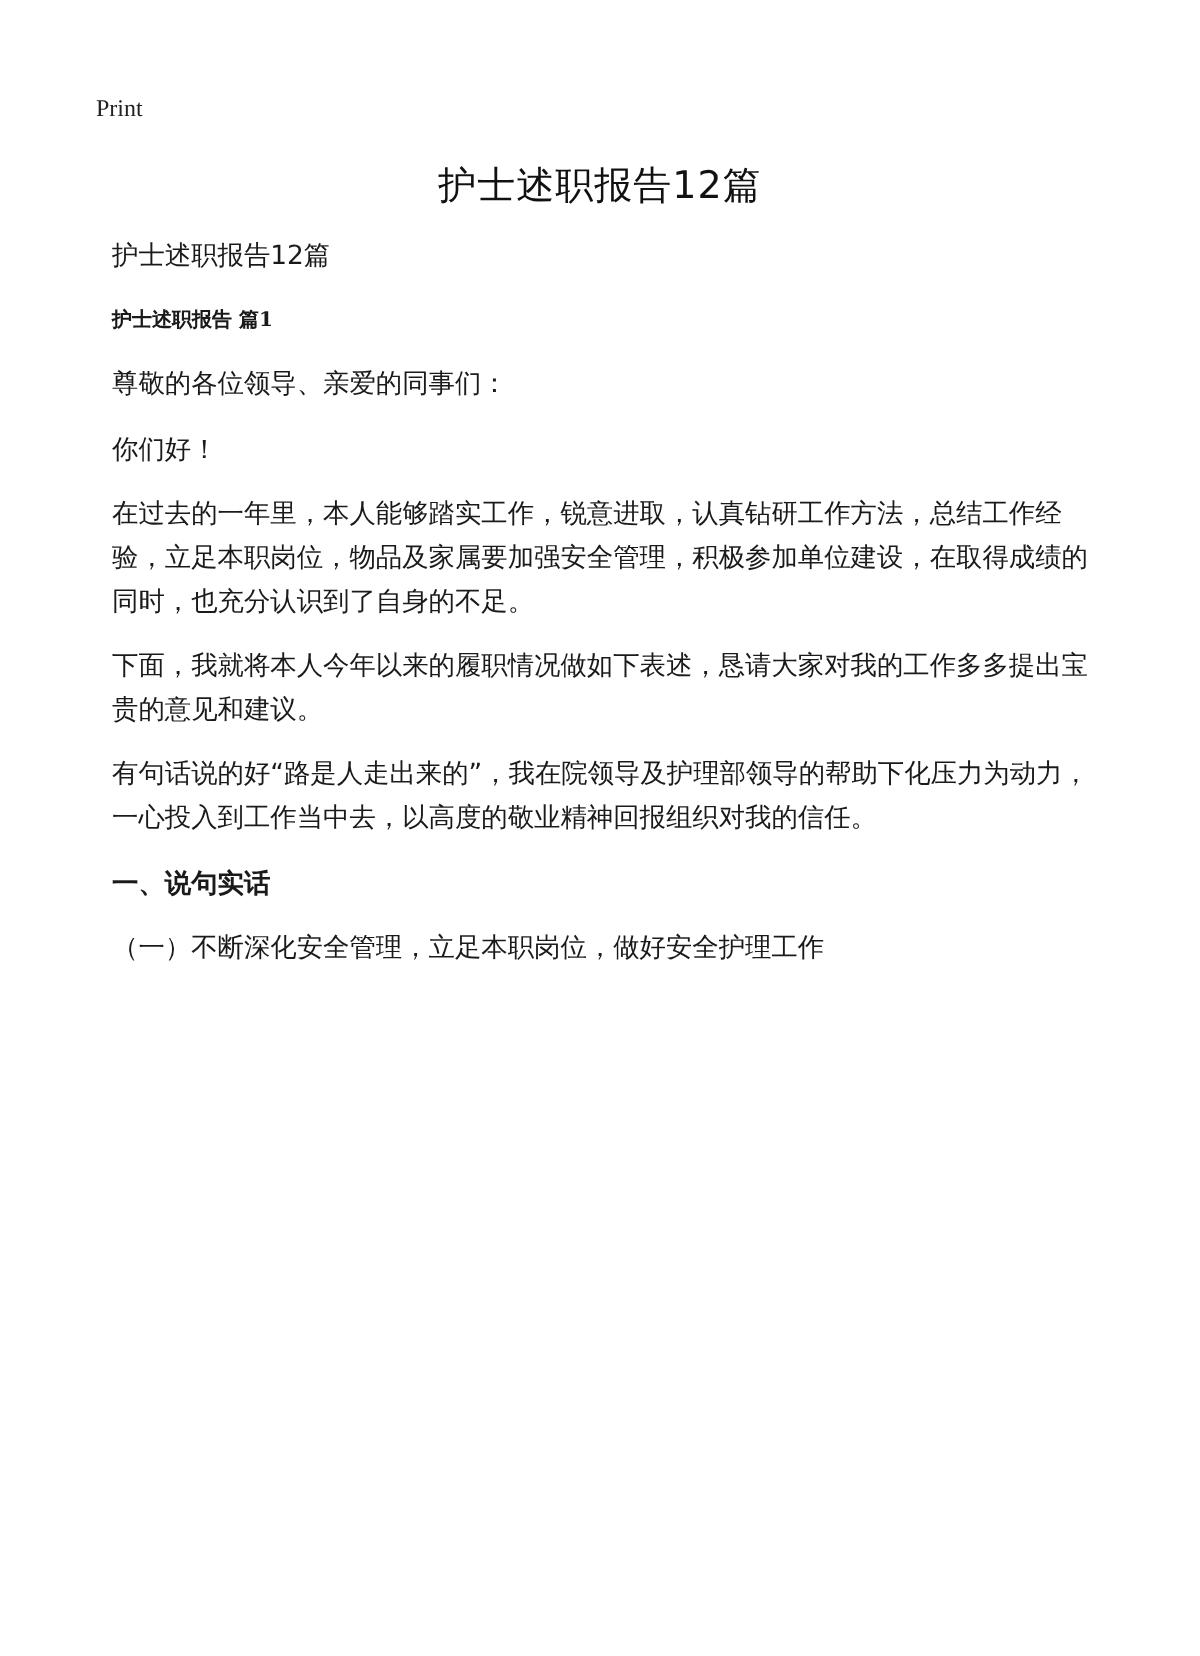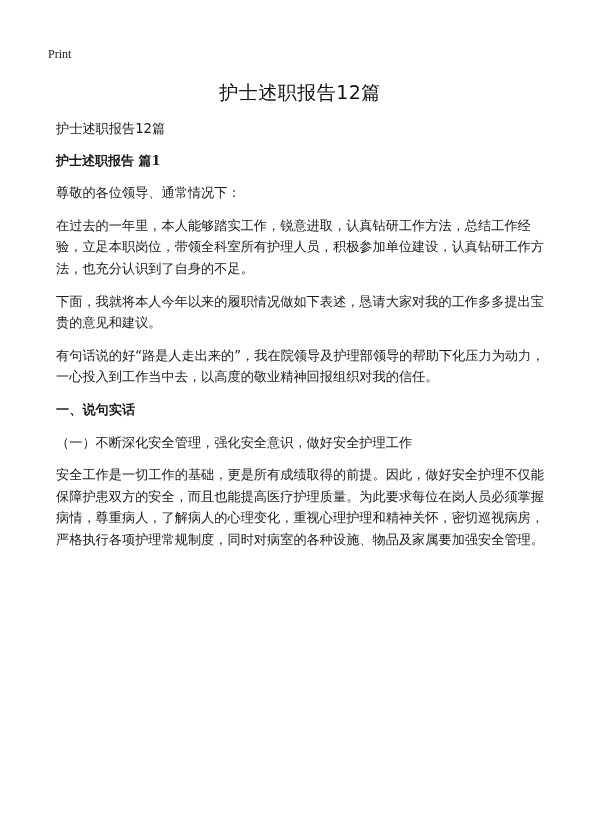--- a/index.html
+++ b/index.html
@@ -6,36 +6,36 @@
     body { width: 600px; height: 828px; overflow: hidden; position: relative;
            font-family: "DejaVu Sans", "Liberation Sans", sans-serif; color: #1a1a1a; }
     .page { position: absolute; left: 0; top: 0; width: 600px; height: 828px; background: #fff; }
     .print-label { position: absolute; left: 48px; top: 47px; font-family: "Liberation Serif", "DejaVu Serif", serif;
                    font-size: 12px; color: #222; }
     .doc-title { position: absolute; left: 0; width: 600px; top: 80px; text-align: center;
                  font-size: 19px; color: #111; letter-spacing: 0.5px; }
     .content { position: absolute; left: 56px; top: 118px; width: 490px; font-size: 13.2px; line-height: 21.6px; }
     .content p { margin: 0 0 11px 0; }
     .subtitle { margin-bottom: 10px !important; }
-    .heading-bold { font-weight: bold; font-family: "DejaVu Serif", "Liberation Serif", serif; font-size: 13px; }
+    .heading-bold { font-weight: bold; font-family: "DejaVu Serif", "Liberation Serif", serif; font-size: 10px; }
     .section-bold { font-weight: bold; }
     .sub-heading { text-indent: 0; }
   </style>
 </head>
 <body>
 
 <div class="page">
   <div class="print-label">Print</div>
 
   <div class="doc-title">护士述职报告12篇</div>
 
   <div class="content">
     <p class="subtitle">护士述职报告12篇</p>
     <p class="heading-bold">护士述职报告 篇1</p>
-    <p>尊敬的各位领导、通常情况下：</p>
-    <p>在过去的一年里，本人能够踏实工作，锐意进取，认真钻研工作方法，总结工作经验，立足本职岗位，带领全科室所有护理人员，积极参加单位建设，认真钻研工作方法，也充分认识到了自身的不足。</p>
+    <p>尊敬的各位领导、亲爱的同事们：</p>
+    <p>你们好！</p>
+    <p>在过去的一年里，本人能够踏实工作，锐意进取，认真钻研工作方法，总结工作经验，立足本职岗位，物品及家属要加强安全管理，积极参加单位建设，在取得成绩的同时，也充分认识到了自身的不足。</p>
     <p>下面，我就将本人今年以来的履职情况做如下表述，恳请大家对我的工作多多提出宝贵的意见和建议。</p>
     <p>有句话说的好“路是人走出来的”，我在院领导及护理部领导的帮助下化压力为动力，一心投入到工作当中去，以高度的敬业精神回报组织对我的信任。</p>
     <p class="section-bold">一、说句实话</p>
-    <p class="sub-heading">（一）不断深化安全管理，强化安全意识，做好安全护理工作</p>
-    <p>安全工作是一切工作的基础，更是所有成绩取得的前提。因此，做好安全护理不仅能保障护患双方的安全，而且也能提高医疗护理质量。为此要求每位在岗人员必须掌握病情，尊重病人，了解病人的心理变化，重视心理护理和精神关怀，密切巡视病房，严格执行各项护理常规制度，同时对病室的各种设施、物品及家属要加强安全管理。</p>
+    <p class="sub-heading">（一）不断深化安全管理，立足本职岗位，做好安全护理工作</p>
   </div>
 </div>
 
 </body></html>

